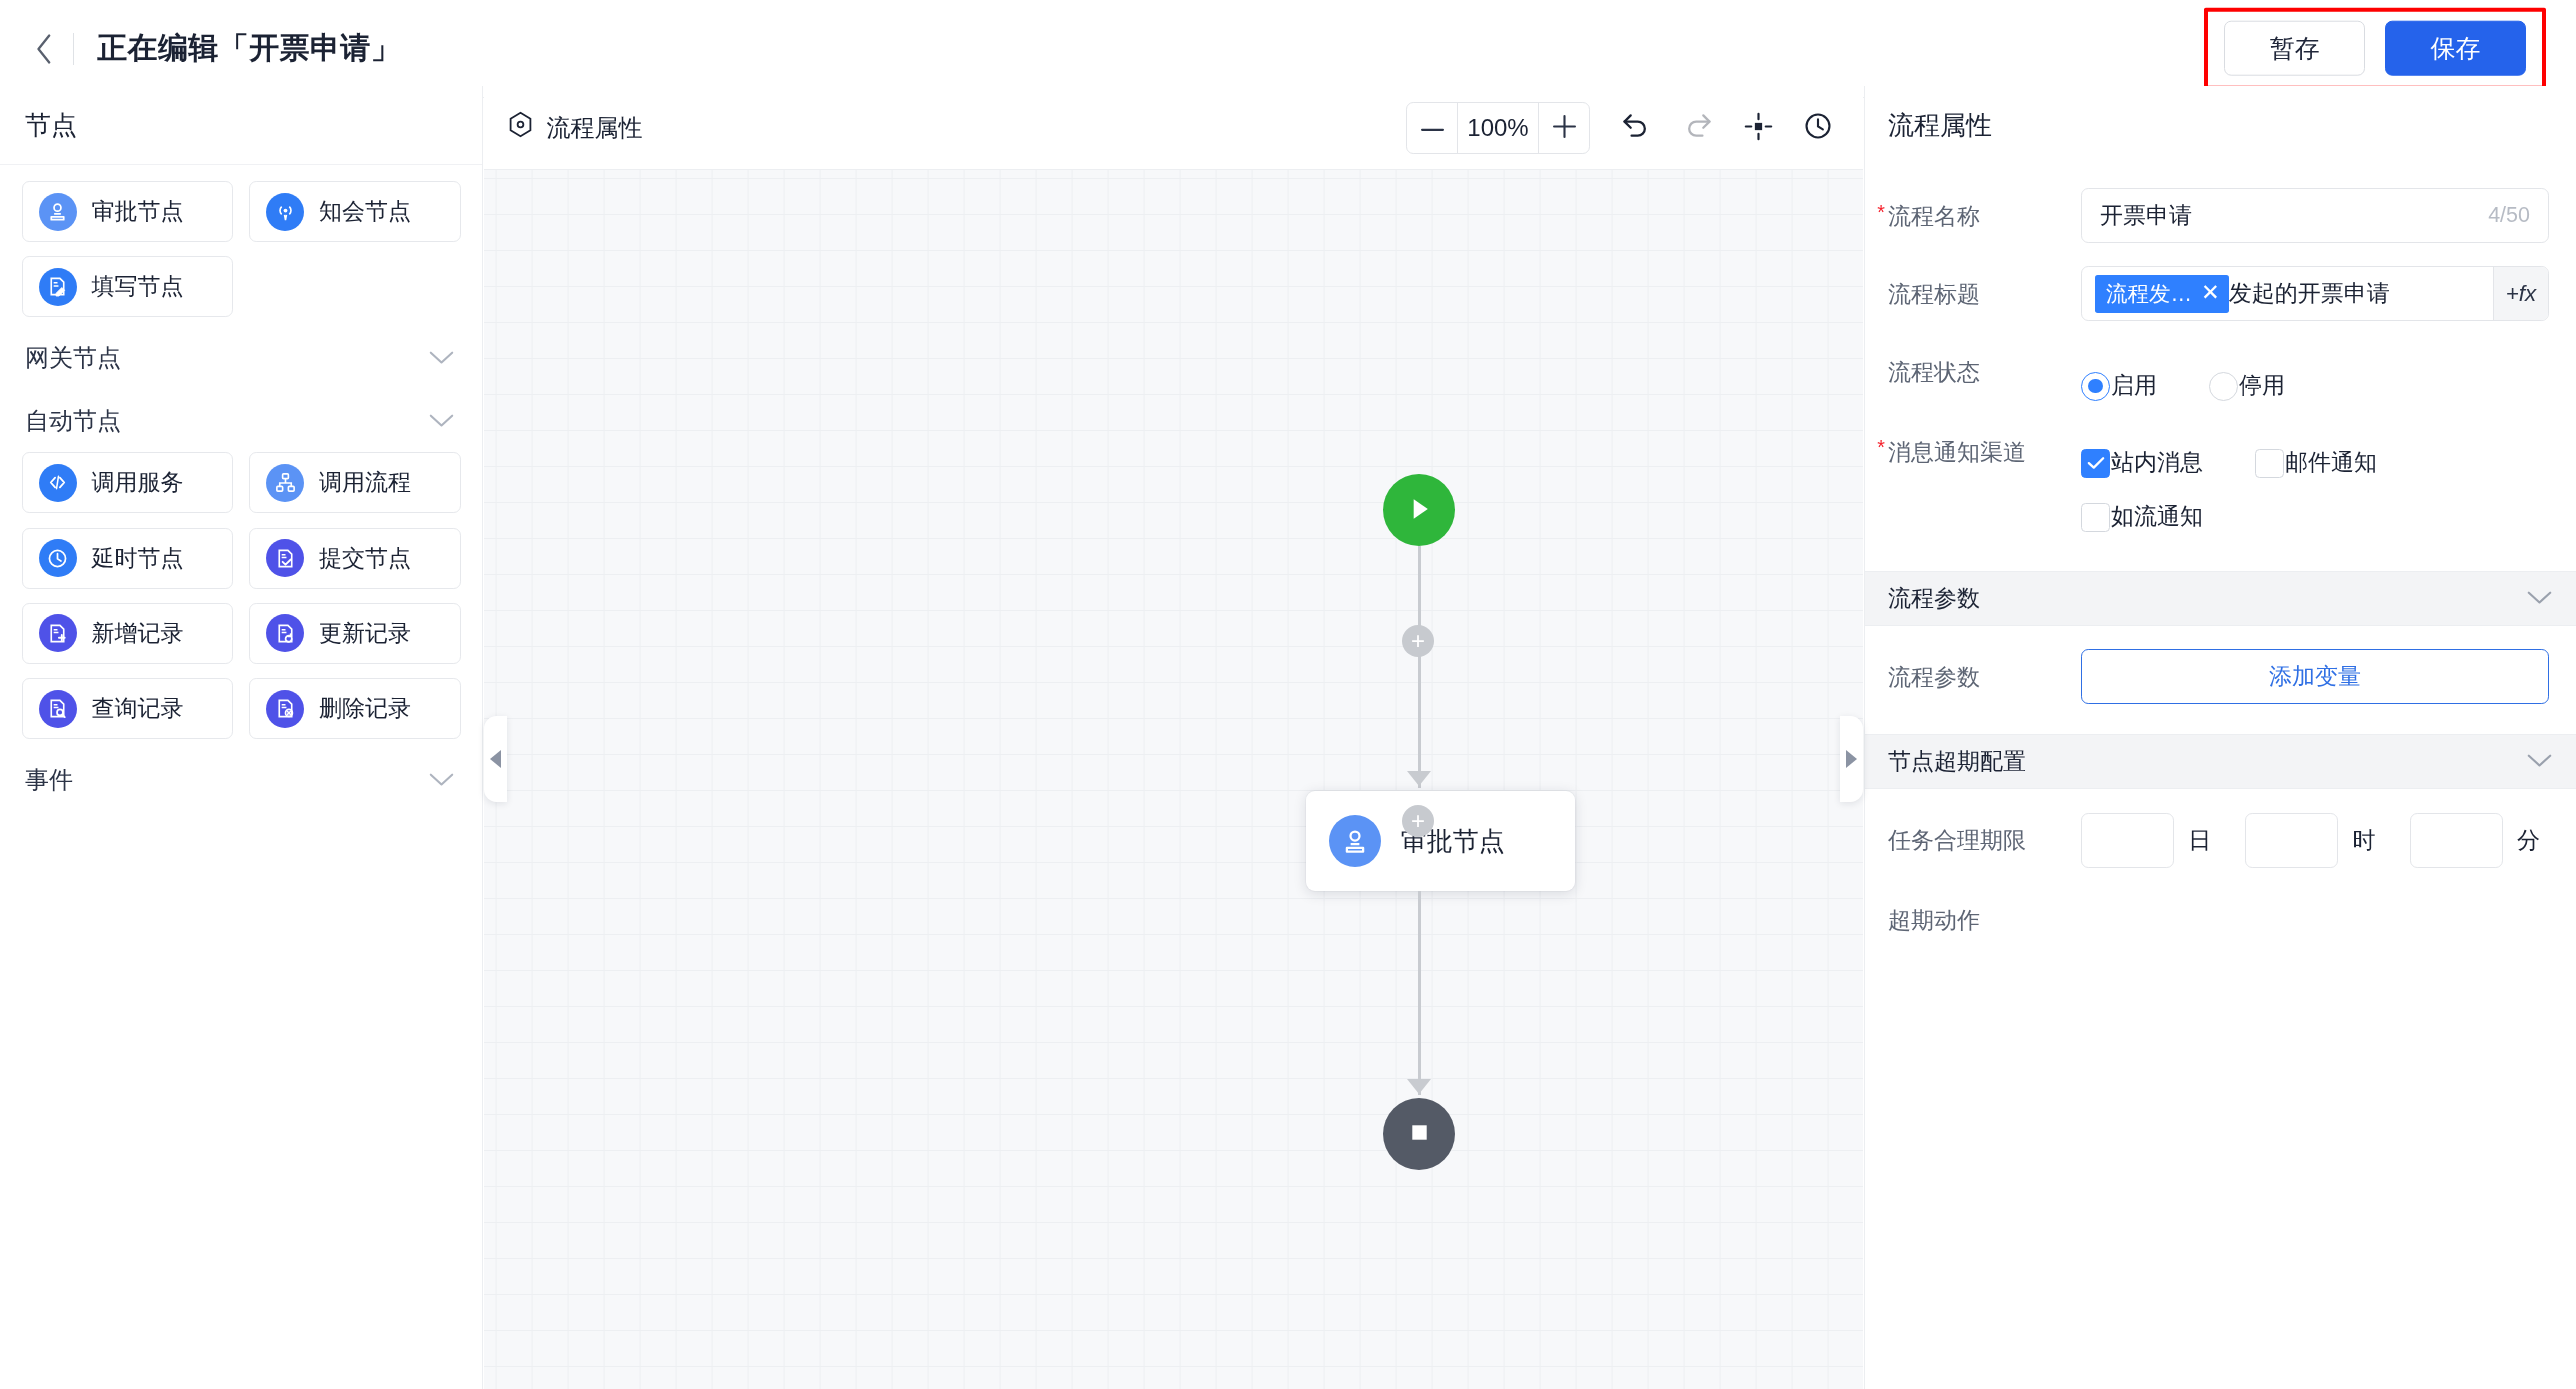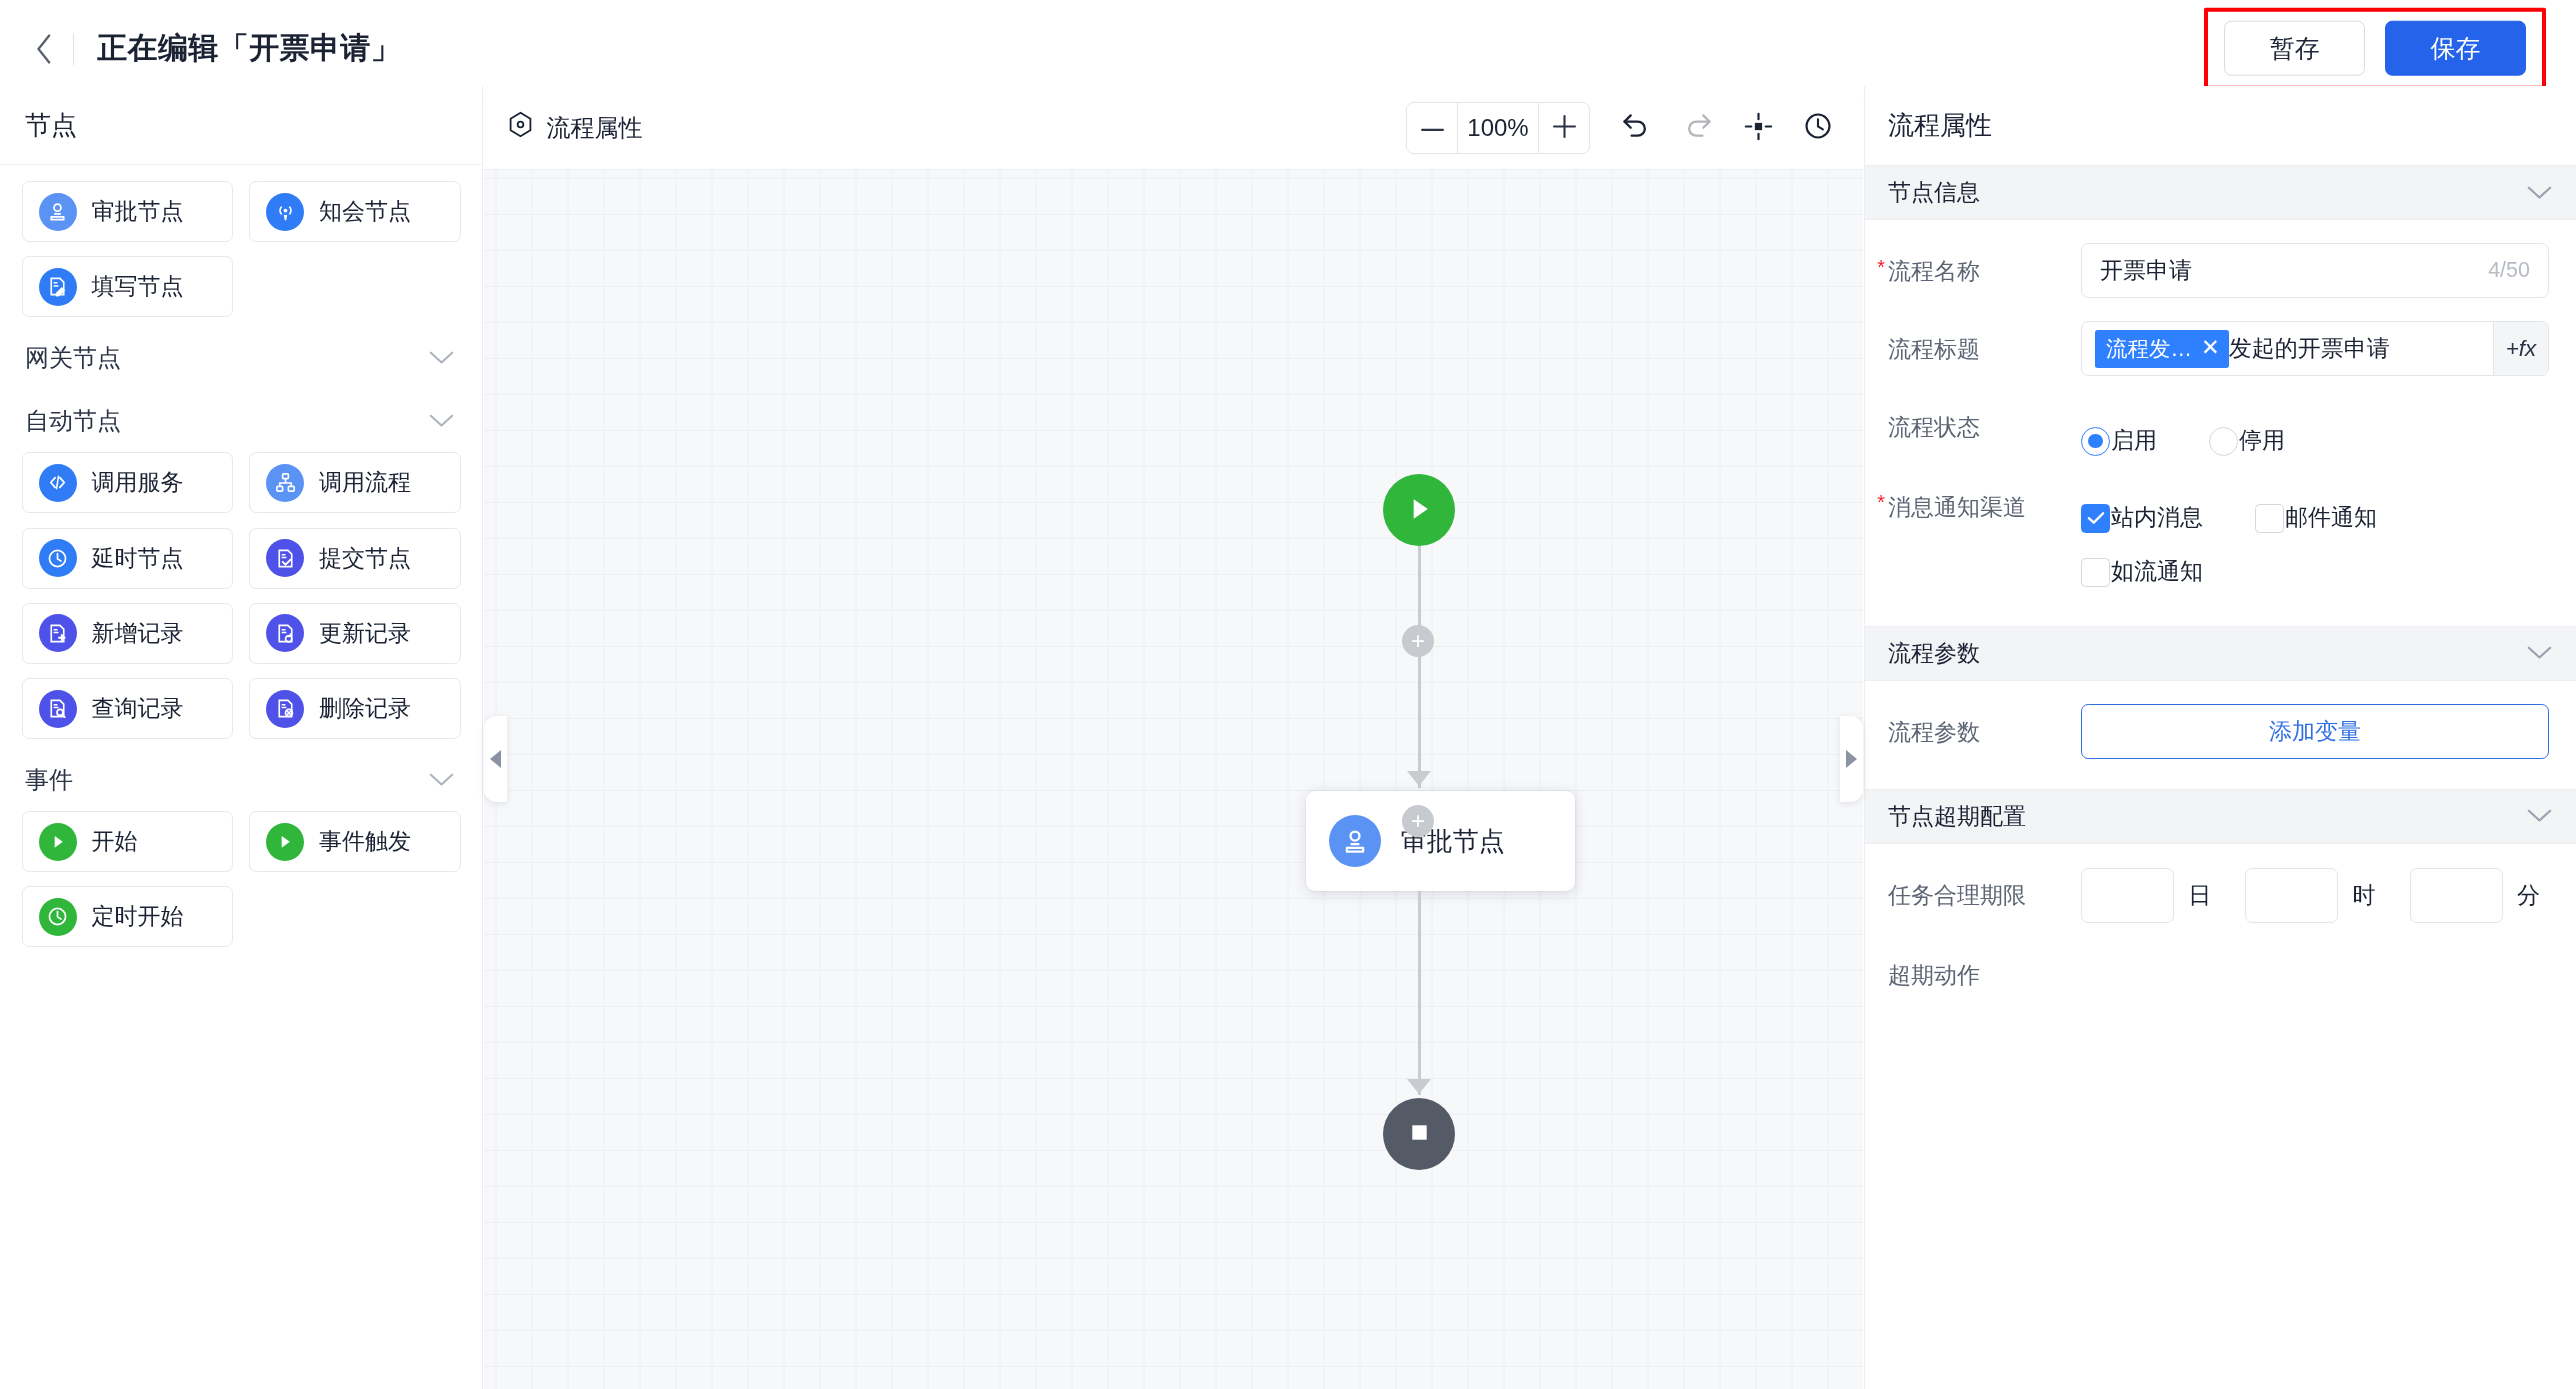--- a/index.html
+++ b/index.html
@@ -434,47 +434,20 @@
       </div>
 
       <div class="group-head">
         <span class="group-title">事件</span>
         <span class="chev">
           <svg width="27" height="16" viewBox="0 0 30 18">
               <path d="M3 3 L15 14 L27 3" fill="none" stroke="#aeb4bf" stroke-width="2.4" stroke-linecap="round" stroke-linejoin="round"></path>
             </svg>
         </span>
       </div>
-      <div class="node-grid">
-        <div class="node-chip">
-          <span class="ic ic-green">
-            <svg width="19.7" height="19.7" viewBox="0 0 22 22">
-                <path d="M7.5 4.5 L16.5 11 L7.5 17.5 Z" fill="#fff"></path>
-              </svg>
-          </span>
-          <span class="chip-label">开始</span>
-        </div>
-        <div class="node-chip">
-          <span class="ic ic-green">
-            <svg width="19.7" height="19.7" viewBox="0 0 22 22">
-                <path d="M7.5 4.5 L16.5 11 L7.5 17.5 Z" fill="#fff"></path>
-              </svg>
-          </span>
-          <span class="chip-label">事件触发</span>
-        </div>
-        <div class="node-chip">
-          <span class="ic ic-green">
-            <svg width="23" height="23" viewBox="0 0 24 24">
-                <circle cx="12" cy="12" r="8.4" fill="none" stroke="#fff" stroke-width="1.8"></circle>
-                <path d="M12 7v5.4l3.6 2.2" fill="none" stroke="#fff" stroke-width="1.8" stroke-linecap="round"></path>
-              </svg>
-          </span>
-          <span class="chip-label">定时开始</span>
-        </div>
-      </div>
 
     </div>
   </div>
 
   <div class="canvas-wrap">
     <div class="canvas-toolbar">
       <div class="ct-left">
         <span>
           <svg width="27" height="29" viewBox="0 0 30 32">
               <path d="M15 3 L26 9.5 L26 22.5 L15 29 L4 22.5 L4 9.5 Z" fill="none" stroke="#1b2233" stroke-width="2"></path>
@@ -580,28 +553,20 @@
   <div class="handle left">
     <span class="tri l"></span>
   </div>
   <div class="handle right">
     <span class="tri r"></span>
   </div>
 
   <div class="rpanel">
     <div class="rp-head">流程属性</div>
 
-    <div class="sect-head">
-      <span class="sect-title">节点信息</span>
-      <span class="chev">
-        <svg width="27" height="16" viewBox="0 0 30 18">
-            <path d="M3 3 L15 14 L27 3" fill="none" stroke="#9aa1ad" stroke-width="2.4" stroke-linecap="round" stroke-linejoin="round"></path>
-          </svg>
-      </span>
-    </div>
 
     <div class="field">
       <div class="f-label">
         <span class="req">*</span>
         <span>流程名称</span>
       </div>
       <div class="f-ctrl">
         <div class="inp">
           <span class="inp-val">开票申请</span>
           <span class="inp-count">4/50</span>

